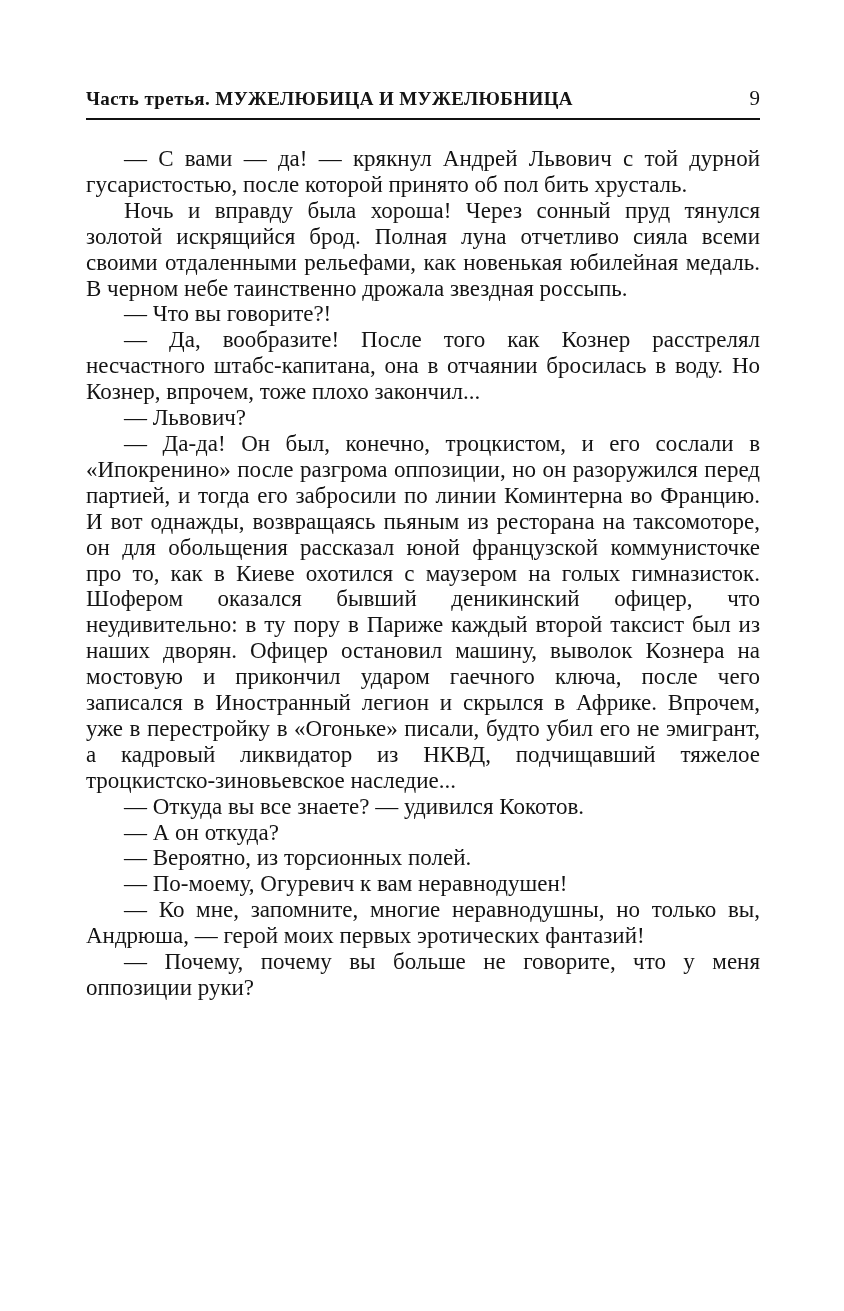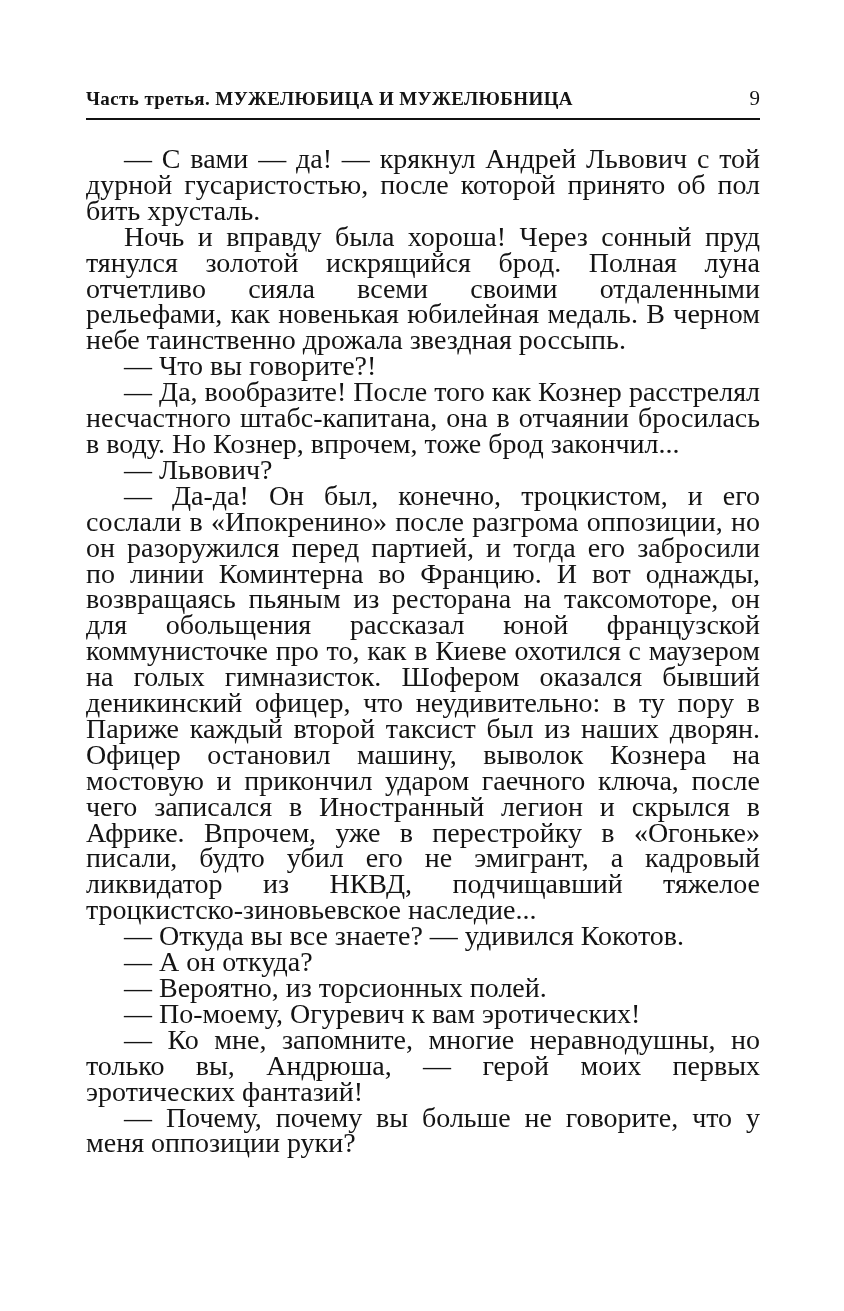--- a/index.html
+++ b/index.html
@@ -34,21 +34,21 @@
     font-size: 21px;
     font-weight: normal;
   }
   .header-rule {
     border: none;
     border-top: 2px solid #111;
     margin: 7px 0 0 0;
   }
   .page-body {
     margin-top: 26px;
-    font-size: 28px;
+    font-size: 23px;
     line-height: 25.9px;
     text-align: justify;
   }
   .page-body p {
     margin: 0;
     text-indent: 38px;
   }
 </style>
 </head>
 <body>
@@ -56,23 +56,23 @@
 <div class="page">
   <header class="page-header">
     <span class="running-head">Часть третья. МУЖЕЛЮБИЦА И МУЖЕЛЮБНИЦА</span>
     <span class="page-number">9</span>
   </header>
   <hr class="header-rule">
   <main class="page-body">
       <p>— С вами — да! — крякнул Андрей Львович с той дурной гусаристостью, после которой принято об пол бить хрусталь.</p>
       <p>Ночь и вправду была хороша! Через сонный пруд тянулся золотой искрящийся брод. Полная луна отчетливо сияла всеми своими отдаленными рельефами, как новенькая юбилейная медаль. В черном небе таинственно дрожала звездная россыпь.</p>
       <p>— Что вы говорите?!</p>
-      <p>— Да, вообразите! После того как Кознер расстрелял несчастного штабс-капитана, она в отчаянии бросилась в воду. Но Кознер, впрочем, тоже брод закончил...</p>
+      <p>— Да, вообразите! После того как Кознер расстрелял несчастного штабс-капитана, она в отчаянии бросилась в воду. Но Кознер, впрочем, тоже плохо закончил...</p>
       <p>— Львович?</p>
       <p>— Да-да! Он был, конечно, троцкистом, и его сослали в «Ипокренино» после разгрома оппозиции, но он разоружился перед партией, и тогда его забросили по линии Коминтерна во Францию. И вот однажды, возвращаясь пьяным из ресторана на таксомоторе, он для обольщения рассказал юной французской коммунисточке про то, как в Киеве охотился с маузером на голых гимназисток. Шофером оказался бывший деникинский офицер, что неудивительно: в ту пору в Париже каждый второй таксист был из наших дворян. Офицер остановил машину, выволок Кознера на мостовую и прикончил ударом гаечного ключа, после чего записался в Иностранный легион и скрылся в Африке. Впрочем, уже в перестройку в «Огоньке» писали, будто убил его не эмигрант, а кадровый ликвидатор из НКВД, подчищавший тяжелое троцкистско-зиновьевское наследие...</p>
       <p>— Откуда вы все знаете? — удивился Кокотов.</p>
       <p>— А он откуда?</p>
       <p>— Вероятно, из торсионных полей.</p>
-      <p>— По-моему, Огуревич к вам эротических!</p>
+      <p>— По-моему, Огуревич к вам неравнодушен!</p>
       <p>— Ко мне, запомните, многие неравнодушны, но только вы, Андрюша, — герой моих первых эротических фантазий!</p>
       <p>— Почему, почему вы больше не говорите, что у меня оппозиции руки?</p>
     </main>
 </div>
 
 </body></html>

